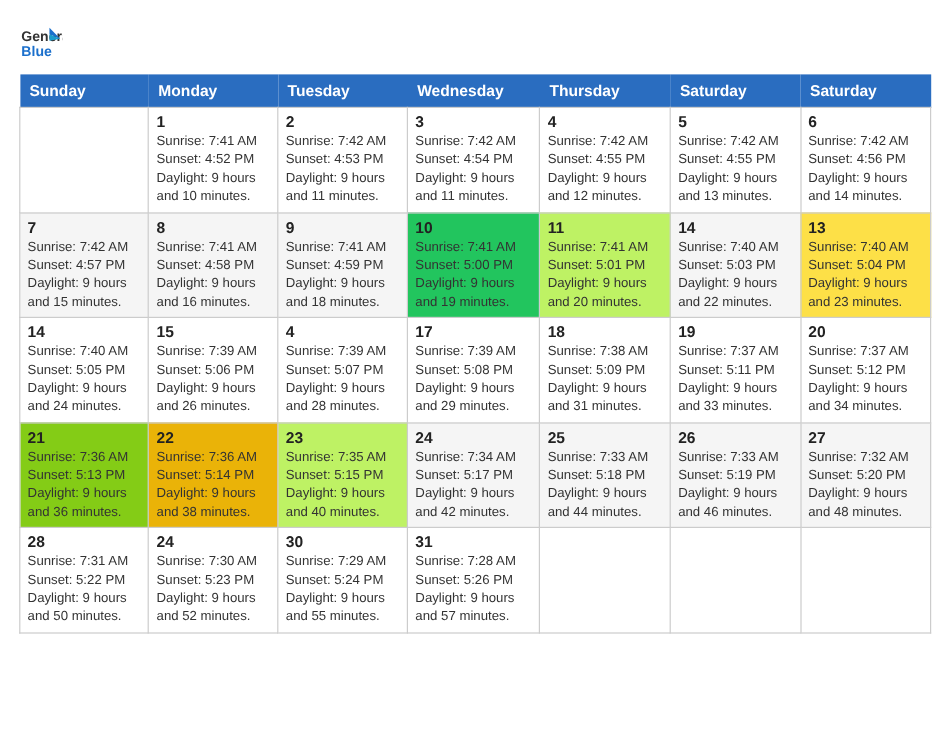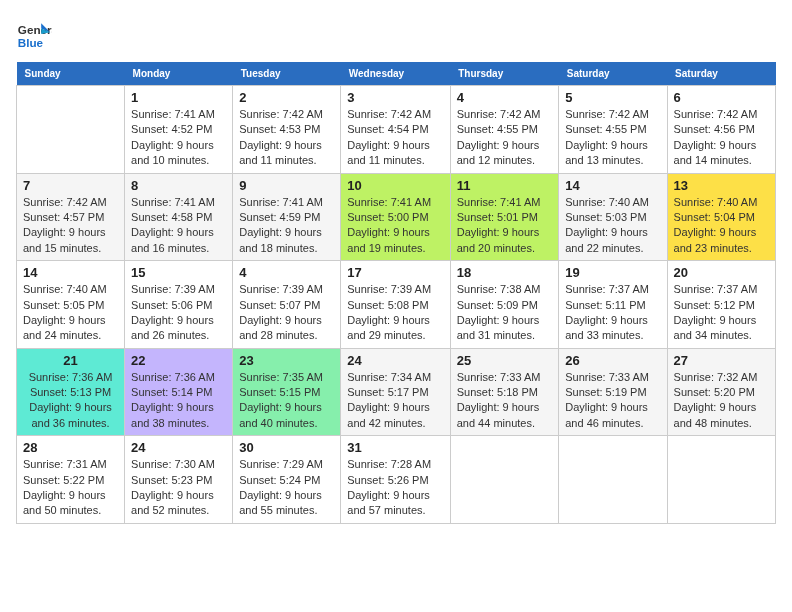--- a/index.html
+++ b/index.html
@@ -40,21 +40,21 @@
     .calendar-table {
       width: 100%;
       border-collapse: collapse;
       font-size: 11px;
     }
     .calendar-table th {
       background-color: #2a6dc0;
       color: #fff;
       text-align: left;
       padding: 6px 8px;
-      font-size: 10px;
+      font-size: 13px;
       font-weight: bold;
     }
     .calendar-table td {
       border: 1px solid #ccc;
       vertical-align: top;
       padding: 4px 6px;
       height: 85px;
       width: 113px;
       background: #fff;
     }
@@ -140,21 +140,21 @@
           <div class="day-info">Sunrise: 7:42 AM<br>Sunset: 4:57 PM<br>Daylight: 9 hours and 15 minutes.</div>
         </td>
         <td style="background-color: rgb(245, 245, 245);">
           <div class="day-number">8</div>
           <div class="day-info">Sunrise: 7:41 AM<br>Sunset: 4:58 PM<br>Daylight: 9 hours and 16 minutes.</div>
         </td>
         <td style="background-color: rgb(245, 245, 245);">
           <div class="day-number">9</div>
           <div class="day-info">Sunrise: 7:41 AM<br>Sunset: 4:59 PM<br>Daylight: 9 hours and 18 minutes.</div>
         </td>
-        <td style="background-color: #bef264; margin-left: 25px;">
+        <td style="background-color: #22c55e; margin-left: 25px;">
           <div class="day-number">10</div>
           <div class="day-info">Sunrise: 7:41 AM<br>Sunset: 5:00 PM<br>Daylight: 9 hours and 19 minutes.</div>
         </td>
         <td style="background-color: #bef264;">
           <div class="day-number">11</div>
           <div class="day-info">Sunrise: 7:41 AM<br>Sunset: 5:01 PM<br>Daylight: 9 hours and 20 minutes.</div>
         </td>
         <td style="background-color: rgb(245, 245, 245);">
           <div class="day-number">14</div>
           <div class="day-info">Sunrise: 7:40 AM<br>Sunset: 5:03 PM<br>Daylight: 9 hours and 22 minutes.</div>
@@ -188,29 +188,29 @@
         <td>
           <div class="day-number">19</div>
           <div class="day-info">Sunrise: 7:37 AM<br>Sunset: 5:11 PM<br>Daylight: 9 hours and 33 minutes.</div>
         </td>
         <td>
           <div class="day-number">20</div>
           <div class="day-info">Sunrise: 7:37 AM<br>Sunset: 5:12 PM<br>Daylight: 9 hours and 34 minutes.</div>
         </td>
       </tr>
       <tr style="background-color: rgb(245, 245, 245);">
-        <td style="background-color: #5eead4; text-align: center;">
+        <td style="background-color: #84cc16;">
           <div class="day-number">21</div>
           <div class="day-info">Sunrise: 7:36 AM<br>Sunset: 5:13 PM<br>Daylight: 9 hours and 36 minutes.</div>
         </td>
-        <td style="background-color: #c4b5fd;">
+        <td style="background-color: #eab308;">
           <div class="day-number">22</div>
           <div class="day-info">Sunrise: 7:36 AM<br>Sunset: 5:14 PM<br>Daylight: 9 hours and 38 minutes.</div>
         </td>
-        <td style="background-color: #86efac; margin-left: 48px;">
+        <td style="background-color: #bef264; margin-left: 48px;">
           <div class="day-number">23</div>
           <div class="day-info">Sunrise: 7:35 AM<br>Sunset: 5:15 PM<br>Daylight: 9 hours and 40 minutes.</div>
         </td>
         <td style="background-color: rgb(245, 245, 245);">
           <div class="day-number">24</div>
           <div class="day-info">Sunrise: 7:34 AM<br>Sunset: 5:17 PM<br>Daylight: 9 hours and 42 minutes.</div>
         </td>
         <td style="background-color: rgb(245, 245, 245);">
           <div class="day-number">25</div>
           <div class="day-info">Sunrise: 7:33 AM<br>Sunset: 5:18 PM<br>Daylight: 9 hours and 44 minutes.</div>

